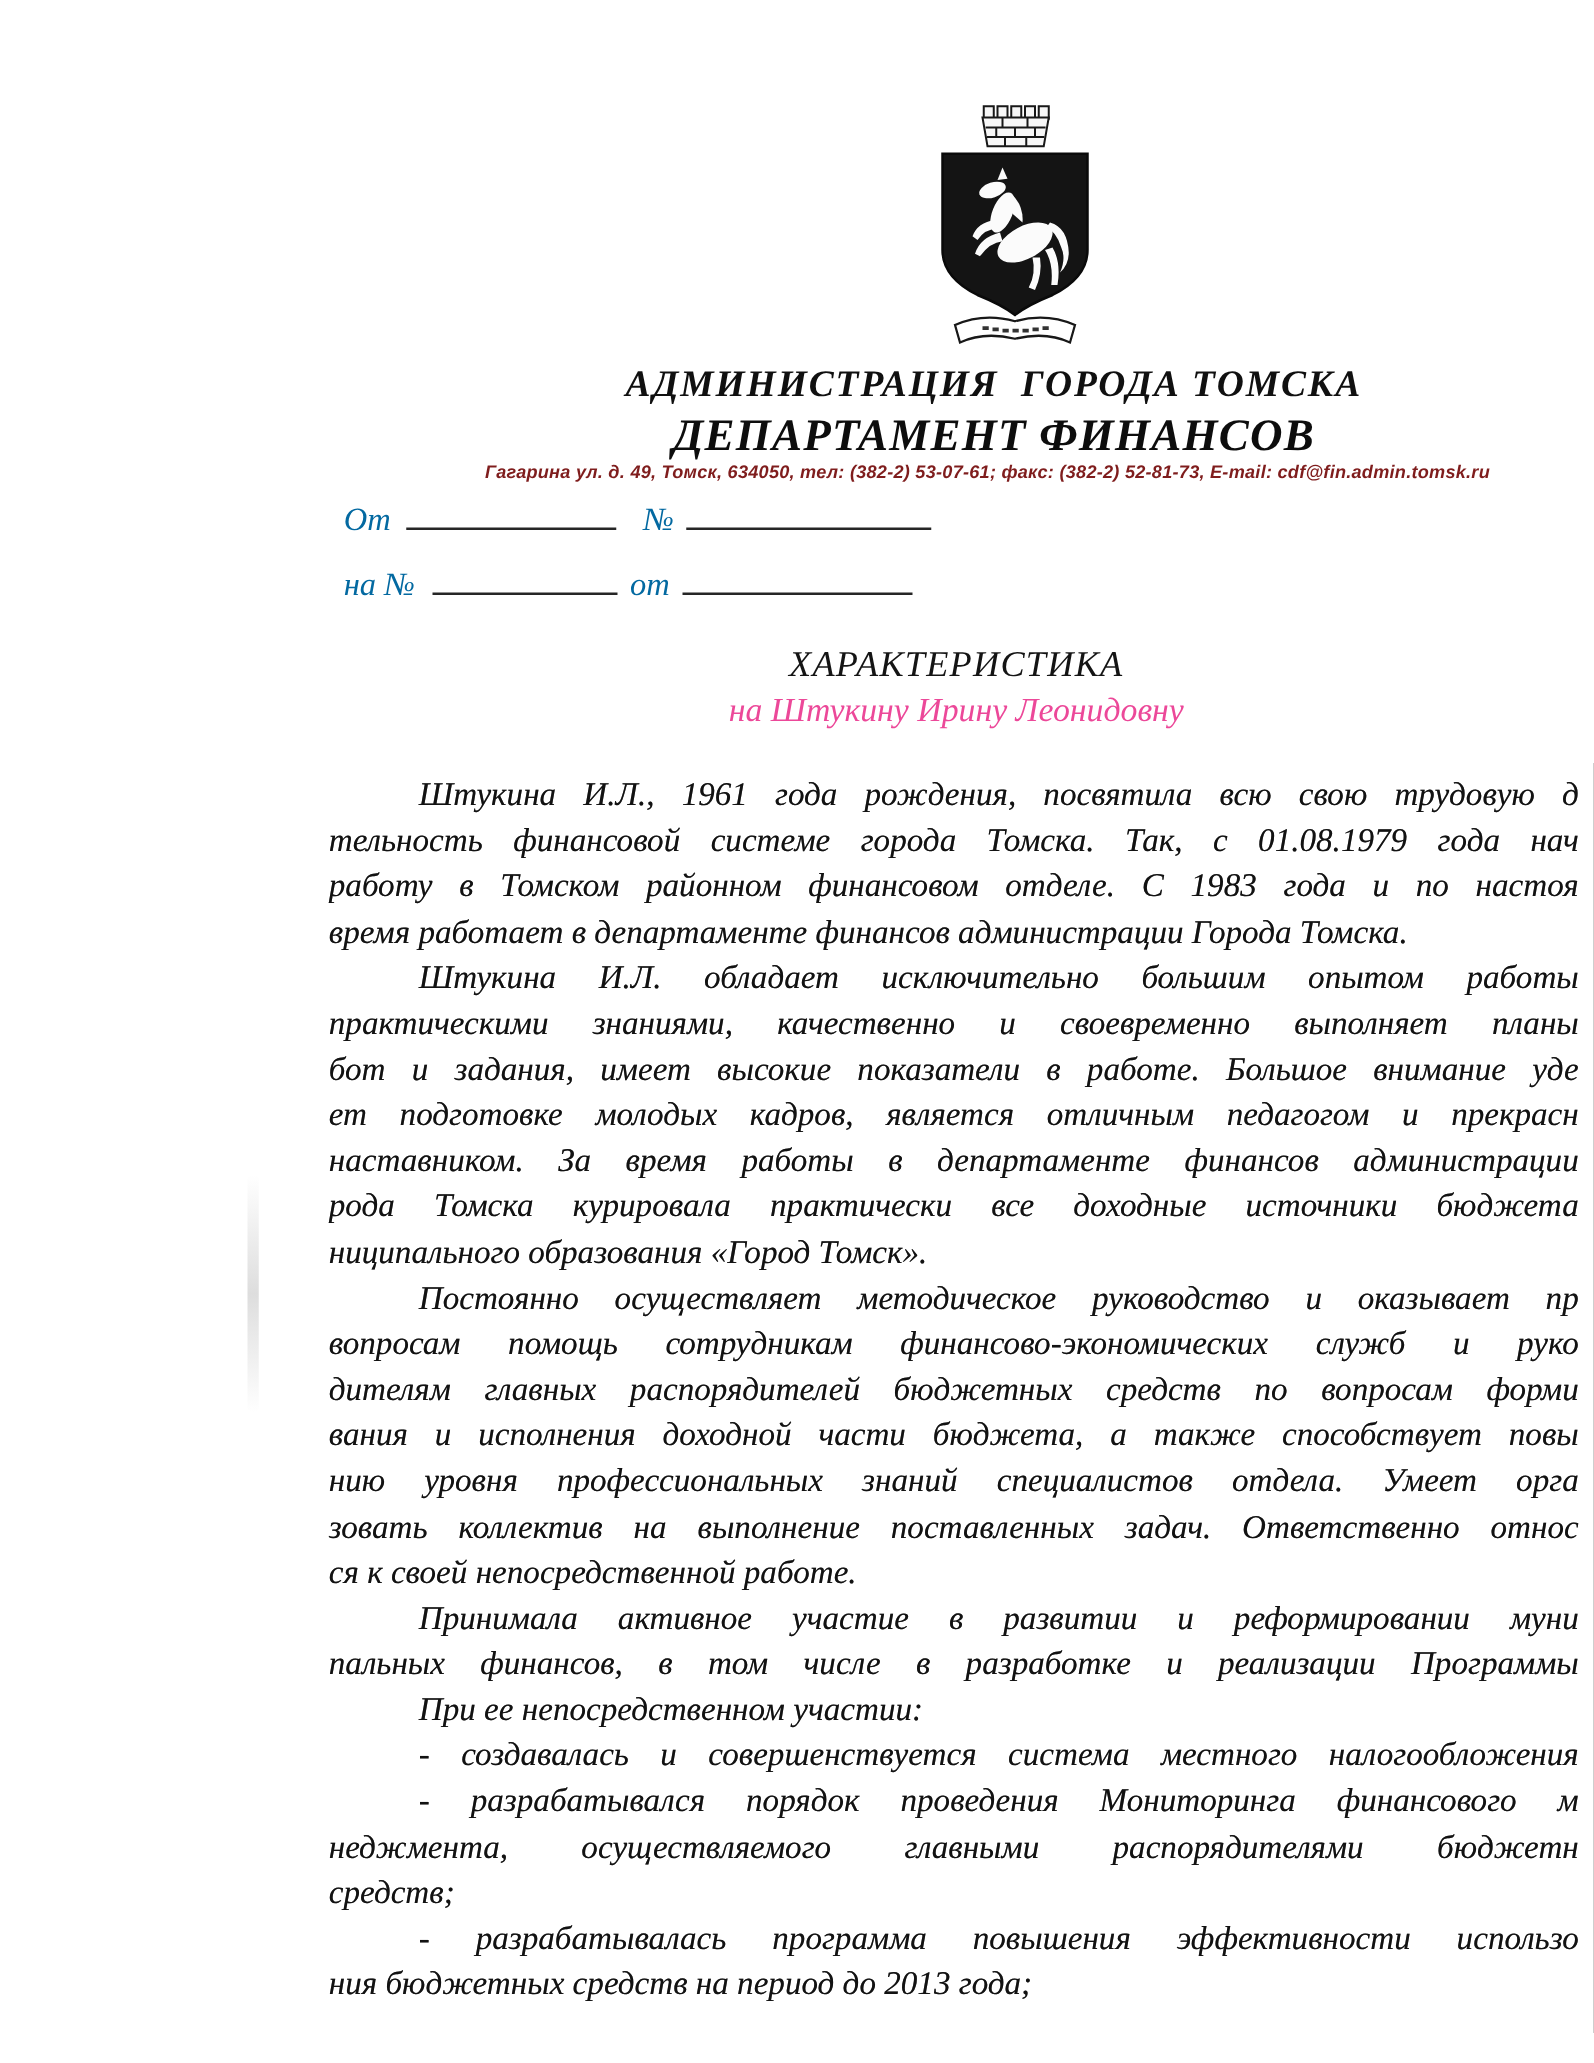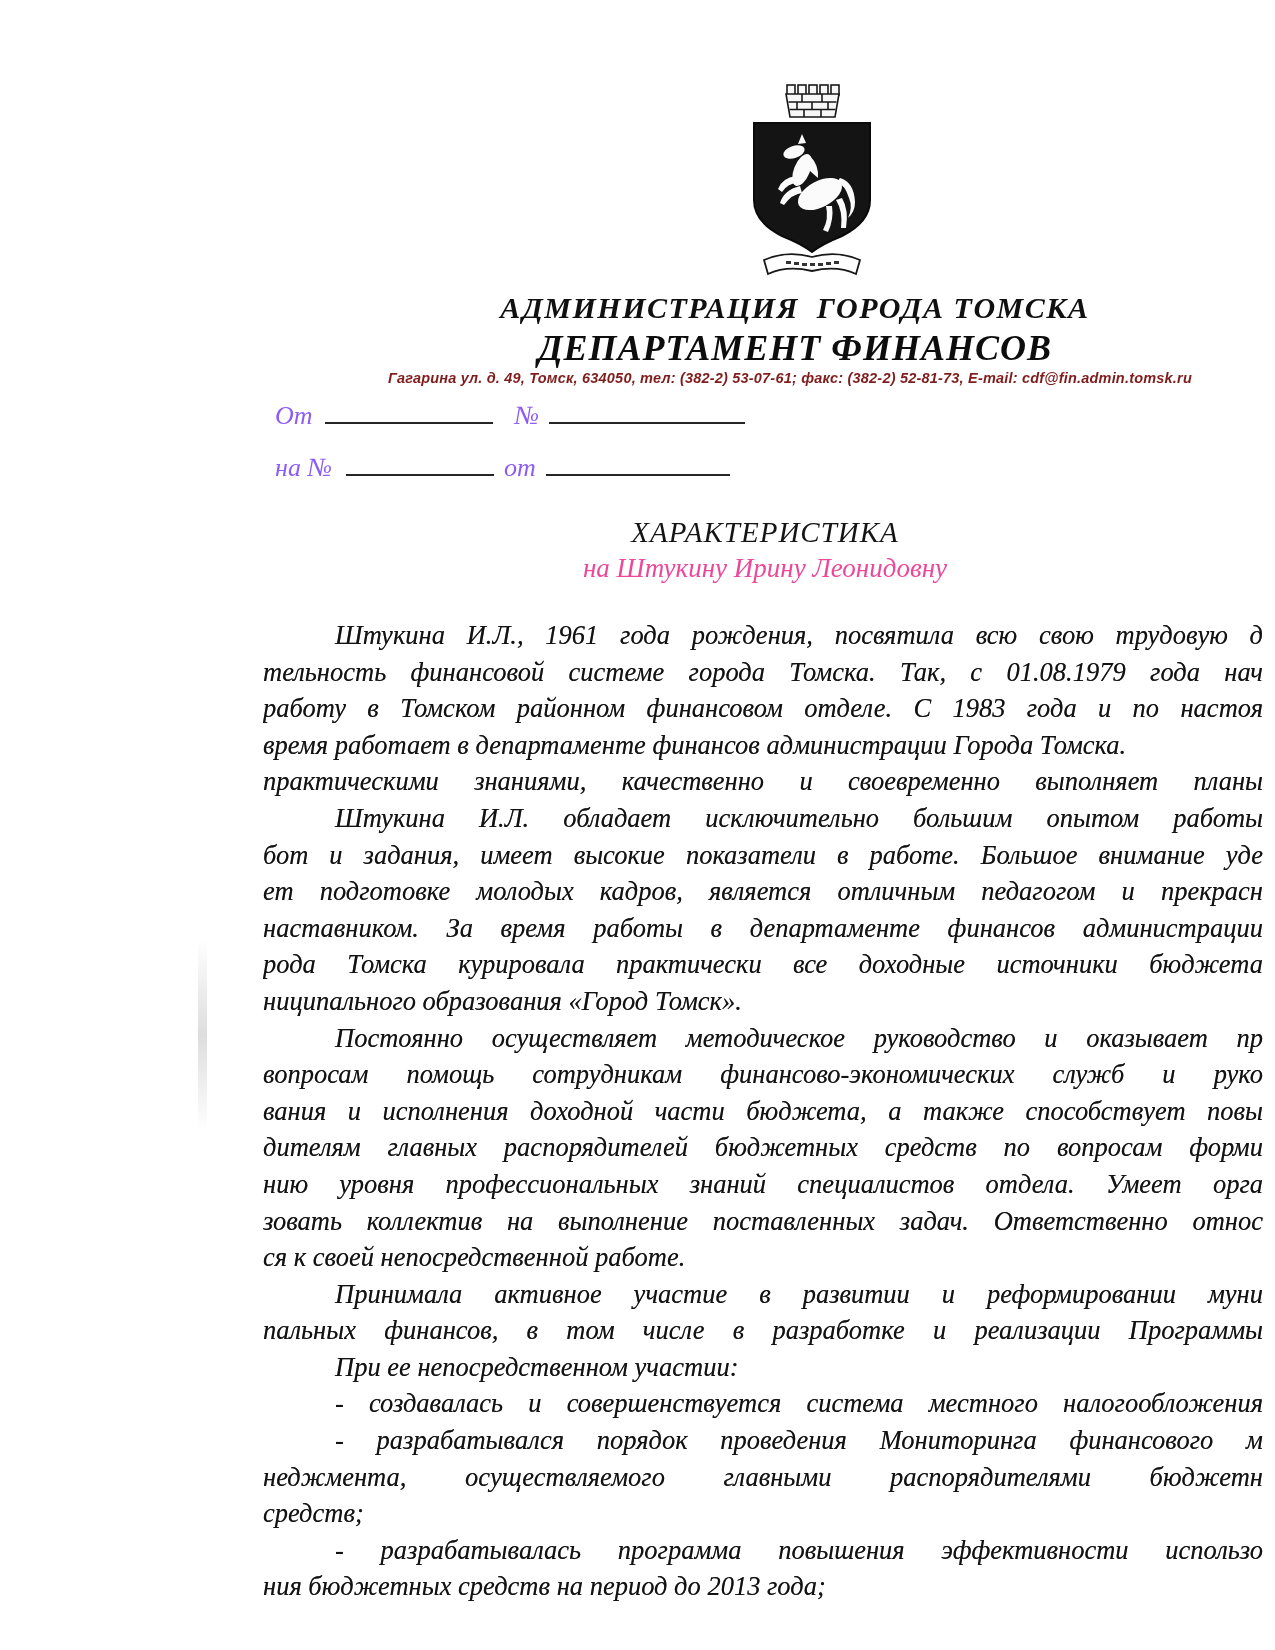--- a/index.html
+++ b/index.html
@@ -26,21 +26,21 @@
     color:#0d0d0d;
   }
   .org-contact{
     position:absolute;left:340px;top:370px;width:900px;
     text-align:center;
     font-family:"Liberation Sans", sans-serif;
     font-weight:700;font-size:14.5px;letter-spacing:.2px;
     color:#7f1d1d;white-space:nowrap;
   }
   
-  .ref-row{position:absolute;left:275px;font-size:26px;color:#8b5cf6;}
+  .ref-row{position:absolute;left:275px;font-size:26px;color:#0369a1;}
   .ref-row .lbl{display:inline-block;}
   .blank{display:inline-block;border-bottom:2px solid #262626;height:24px;vertical-align:baseline;}
   .b1{width:168px;margin-left:12px;}
   .b2{width:196px;margin-left:10px;}
   .b3{width:148px;margin-left:14px;}
   .b4{width:184px;margin-left:10px;}
   .gap1{display:inline-block;width:22px;}
   .gap2{display:inline-block;width:10px;}
   
   .doc-title{
@@ -135,31 +135,31 @@
   </div>
 
   <div class="doc-title">ХАРАКТЕРИСТИКА</div>
   <div class="doc-subtitle">на Штукину Ирину Леонидовну</div>
 
   <div class="body-text">
       <div class="line indent just">Штукина И.Л., 1961 года рождения, посвятила всю свою трудовую д</div>
       <div class="line just">тельность финансовой системе города Томска. Так, с 01.08.1979 года нач</div>
       <div class="line just">работу в Томском районном финансовом отделе. С 1983 года и по настоя</div>
       <div class="line">время работает в департаменте финансов администрации Города Томска.</div>
+      <div class="line indent just">Штукина И.Л. обладает исключительно большим опытом работы</div>
       <div class="line just">практическими знаниями, качественно и своевременно выполняет планы</div>
-      <div class="line indent just">Штукина И.Л. обладает исключительно большим опытом работы</div>
       <div class="line just">бот и задания, имеет высокие показатели в работе. Большое внимание уде</div>
       <div class="line just">ет подготовке молодых кадров, является отличным педагогом и прекрасн</div>
       <div class="line just">наставником. За время работы в департаменте финансов администрации</div>
       <div class="line just">рода Томска курировала практически все доходные источники бюджета</div>
       <div class="line">ниципального образования «Город Томск».</div>
       <div class="line indent just">Постоянно осуществляет методическое руководство и оказывает пр</div>
       <div class="line just">вопросам помощь сотрудникам финансово-экономических служб и руко</div>
+      <div class="line just">дителям главных распорядителей бюджетных средств по вопросам форми</div>
       <div class="line just">вания и исполнения доходной части бюджета, а также способствует повы</div>
-      <div class="line just">дителям главных распорядителей бюджетных средств по вопросам форми</div>
       <div class="line just">нию уровня профессиональных знаний специалистов отдела. Умеет орга</div>
       <div class="line just">зовать коллектив на выполнение поставленных задач. Ответственно относ</div>
       <div class="line">ся к своей непосредственной работе.</div>
       <div class="line indent just">Принимала активное участие в развитии и реформировании муни</div>
       <div class="line just">пальных финансов, в том числе в разработке и реализации Программы</div>
       <div class="line indent">При ее непосредственном участии:</div>
       <div class="line indent just">- создавалась и совершенствуется система местного налогообложения</div>
       <div class="line indent just">- разрабатывался порядок проведения Мониторинга финансового м</div>
       <div class="line just">неджмента, осуществляемого главными распорядителями бюджетн</div>
       <div class="line">средств;</div>

